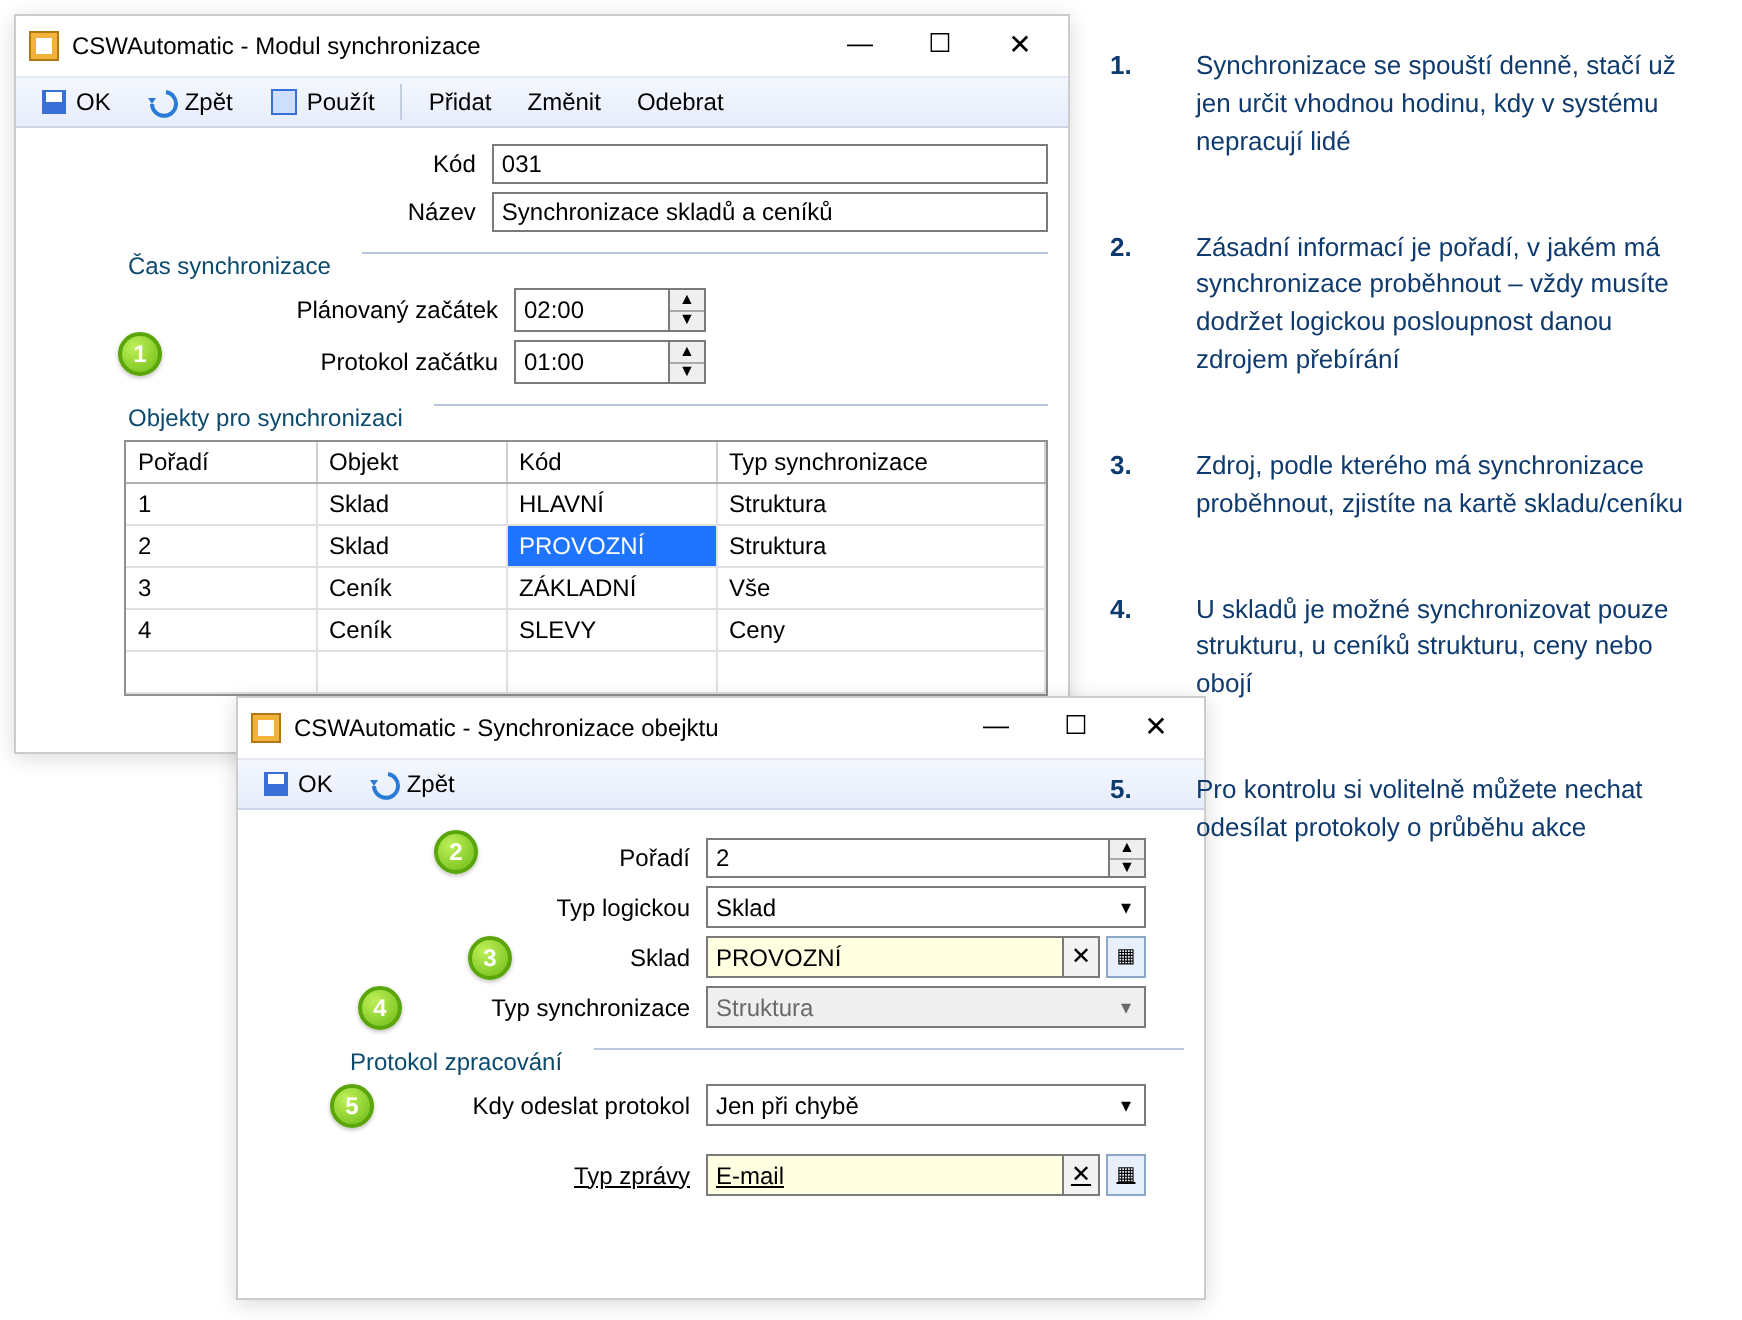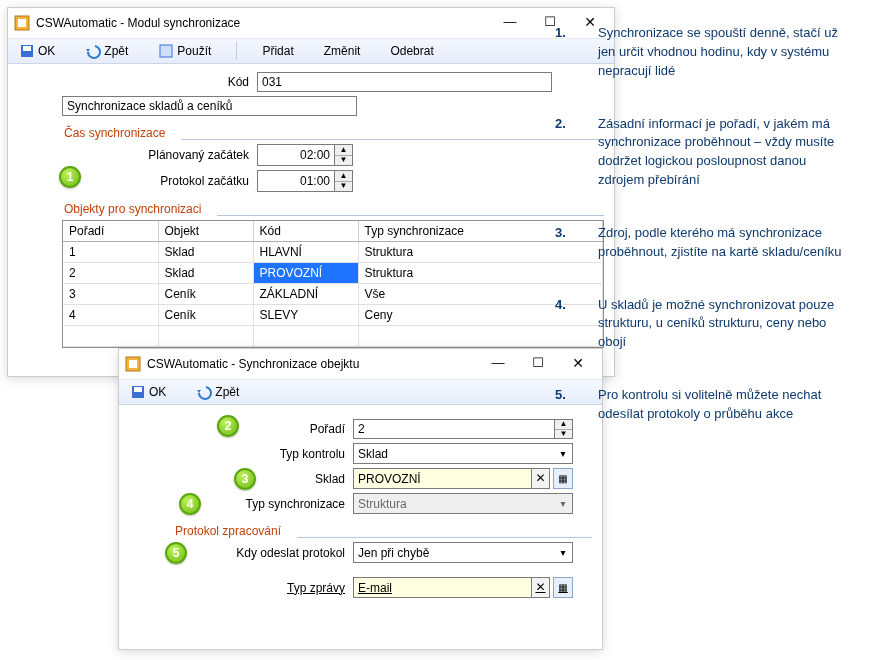--- a/index.html
+++ b/index.html
@@ -13,38 +13,38 @@
     color: #000;
   }
 
   
   .window {
     position: absolute;
     background: #fff;
     border: 1px solid #ccc;
     box-shadow: 0 2px 10px rgba(0,0,0,0.15);
   }
-  .win-main { left: 7px; top: 7px; width: 608px; height: 370px; }
+  .win-main { left: 7px; top: 7px; width: 528px; height: 370px; }
   .win-sub  { left: 118px; top: 348px; width: 485px; height: 302px; }
 
   .titlebar {
     display: flex;
     align-items: center;
     height: 30px;
     padding: 0 4px 0 6px;
   }
   .titlebar .ti-icon { width: 16px; height: 16px; margin-right: 6px; }
   .titlebar .ti-title { flex: 1; font-size: 12px; }
   .titlebar .ti-btn { width: 40px; height: 24px; text-align: center; line-height: 22px; font-family: sans-serif; font-size: 13px; }
   .titlebar .ti-btn.close { font-size: 14px; }
 
   .toolbar {
     display: flex;
     align-items: center;
-    gap: 16px;
+    gap: 4px;
     height: 26px;
     padding: 2px 4px;
     background: linear-gradient(#f4f7fe, #e6edfb);
     border-top: 1px solid #e3e8f2;
     border-bottom: 1px solid #ccd4e5;
   }
   .toolbar .tb-btn {
     display: inline-flex;
     align-items: center;
     gap: 3px;
@@ -67,31 +67,31 @@
   .text-input {
     border: 1px solid #7a7a7a;
     height: 20px;
     padding: 1px 4px;
     font: inherit;
     background: #fff;
   }
   .text-input.wide { width: 295px; }
 
   .group-title {
-    color: #c2410c;
+    color: #0c4a6e;
     padding: 6px 0 0 2px;
     display: flex;
-    align-items: flex-end;
+    align-items: flex-start;
     gap: 16px;
   }
   .group-title .line { flex: 1; height: 1px; background: #b9c7de; }
 
   
   .spin-wrap { display:flex; }
-  .spin-input { width: 78px; height: 22px; border: 1px solid #7a7a7a; padding: 1px 4px; font: inherit; text-align: right; }
+  .spin-input { width: 78px; height: 22px; border: 1px solid #7a7a7a; padding: 1px 4px; font: inherit; }
   .spin-btns { display:flex; flex-direction:column; width:18px; border:1px solid #7a7a7a; border-left:none; }
   .spin-btns span { flex:1; display:flex; align-items:center; justify-content:center; font-size:8px; line-height:1; background:#efefef; }
   .spin-btns span:first-child { border-bottom:1px solid #aaa; }
 
   
   .numbadge {
     position: absolute;
     width: 22px; height: 22px;
     border-radius: 50%;
     background: radial-gradient(circle at 35% 30%, #bff05a, #6dbb14);
@@ -210,20 +210,21 @@
         <span>Odebrat</span>
       </button>
   </div>
 
   <div class="form-area">
     <div class="field-row">
       <label>Kód</label>
       <input class="text-input wide" value="031" style="">
     </div>
     <div class="field-row">
+      <label>Název</label>
       <input class="text-input wide" value="Synchronizace skladů a ceníků" style="">
     </div>
 
     <div class="group-title">
       <span>Čas synchronizace</span>
         <div class="line"></div>
     </div>
 
     <div class="field-row" style="position:relative;">
       <label>Plánovaný začátek</label>
@@ -336,21 +337,21 @@
       <div class="spin2-wrap">
         <input class="text-input" value="2" style="">
         <div class="spin-btns" style="border-left:none;">
             <span>▲</span>
             <span>▼</span>
           </div>
       </div>
     </div>
 
     <div class="field-row">
-      <label>Typ kontrolu</label>
+      <label>Typ logickou</label>
       <div class="combo">
         <span class="val">Sklad</span>
         <span class="arrow">▾</span>
       </div>
     </div>
 
     <div class="field-row">
       <label>Sklad</label>
       <div class="lookup">
         <input value="PROVOZNÍ" style="">

